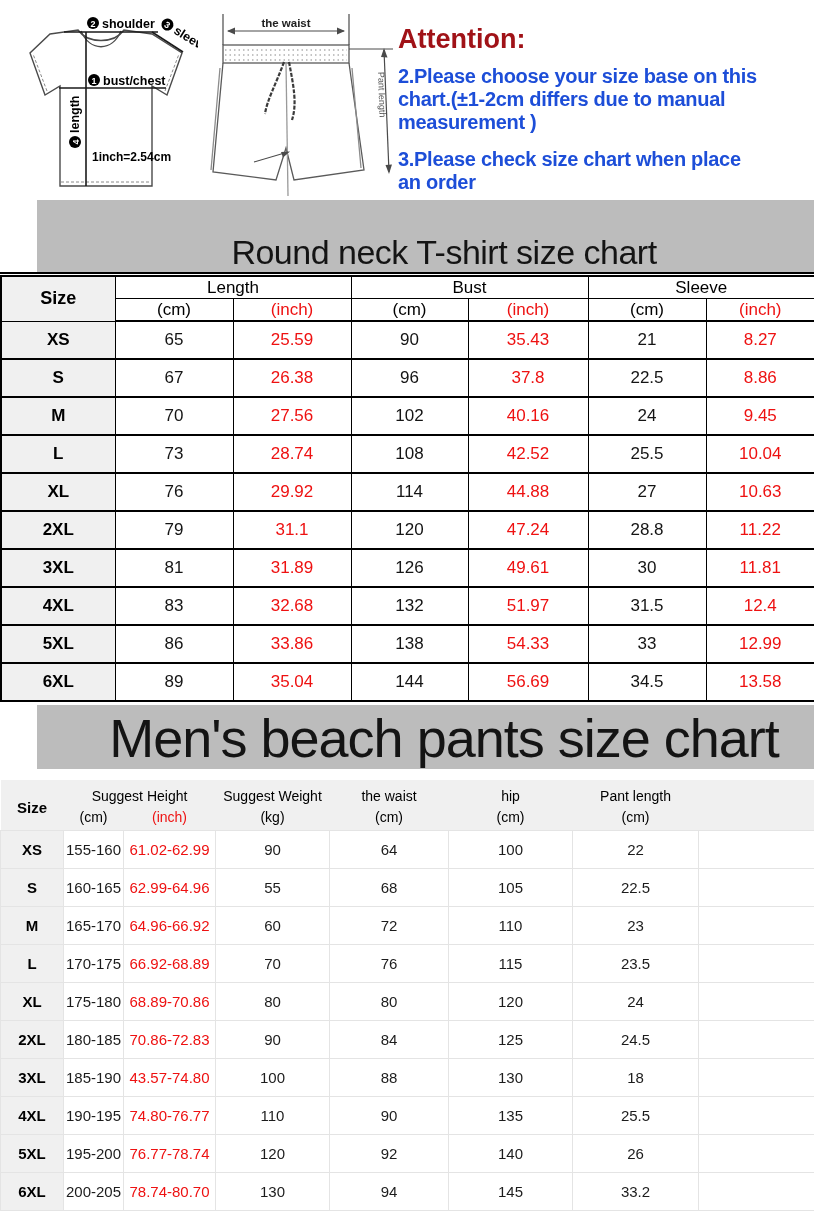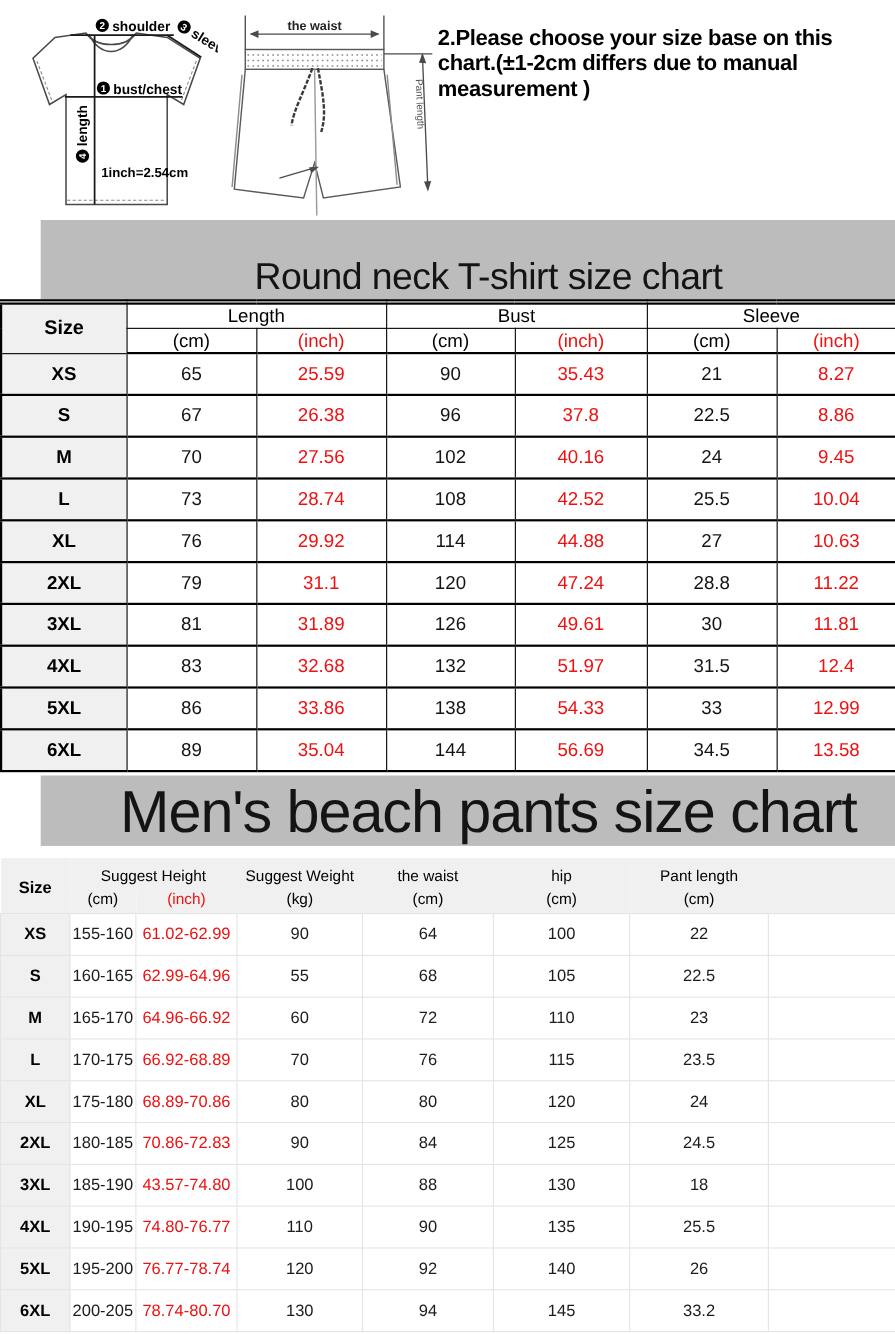--- a/index.html
+++ b/index.html
@@ -5,21 +5,21 @@
   html,body{margin:0;padding:0;background:#fff;}
   .page{position:relative;width:814px;height:1213px;background:#fff;overflow:hidden;
         font-family:"Liberation Sans",sans-serif;color:#000;}
 
   
   .top-section{position:absolute;left:0;top:0;width:814px;height:200px;background:#fff;}
   .tshirt-svg{position:absolute;left:6px;top:2px;}
   .shorts-svg{position:absolute;left:196px;top:0px;}
   .attention{position:absolute;left:398px;top:24px;width:380px;}
   .attention-heading{margin:0 0 10px 0;font-size:27px;font-weight:bold;color:var(--attention_red);}
-  .attention-note{margin:0 0 13px 0;width:365px;font-size:20px;font-weight:bold;color:#000000;
+  .attention-note{margin:0 0 13px 0;width:365px;font-size:20px;font-weight:bold;color:#1d4ed8;
                   line-height:1.16;letter-spacing:-0.3px;}
 
   
   .band{position:absolute;left:0;width:814px;background:var(--band_bg);
         display:flex;align-items:flex-end;justify-content:center;margin-left:37px;}
   .band-tshirt{top:200px;height:72px;}
   .band-pants{top:705px;height:64px;}
   .band-title{color:#141414;white-space:nowrap;}
   .band-tshirt .band-title{font-size:34px;letter-spacing:-0.5px;}
   .band-pants .band-title{font-size:54px;letter-spacing:-1px;}
@@ -124,21 +124,23 @@
       <path d="M188,48 l-3,9 6.5,0.5 Z" fill="#4a4a4a"></path>
       <path d="M193,174 l-3.5,-9 6.5,-0.5 Z" fill="#4a4a4a"></path>
       <line x1="153" y1="49" x2="197" y2="49" stroke="#4a4a4a" stroke-width="1"></line>
       <text font-size="9" fill="#555" font-family="Liberation Sans, sans-serif" transform="translate(182,72) rotate(88)">Pant length</text>
 
       <line x1="58" y1="162" x2="92" y2="152" stroke="#4a4a4a" stroke-width="1.1"></line>
       <path d="M94,151.5 l-9,0.5 2,5.5 Z" fill="#4a4a4a"></path>
     </svg>
 
     <div class="attention">
+      <h2 class="attention-heading">Attention:</h2>
       <p class="attention-note">2.Please choose your size base on this chart.(±1-2cm differs due to manual measurement )</p>
+      <p class="attention-note">3.Please check size chart when place an order</p>
     </div>
   </div>
 
   <div class="band band-tshirt">
     <span class="band-title">Round neck T-shirt size chart</span>
   </div>
 
   <table class="tshirt-table">
     <colgroup>
       <col style="width:114px">

